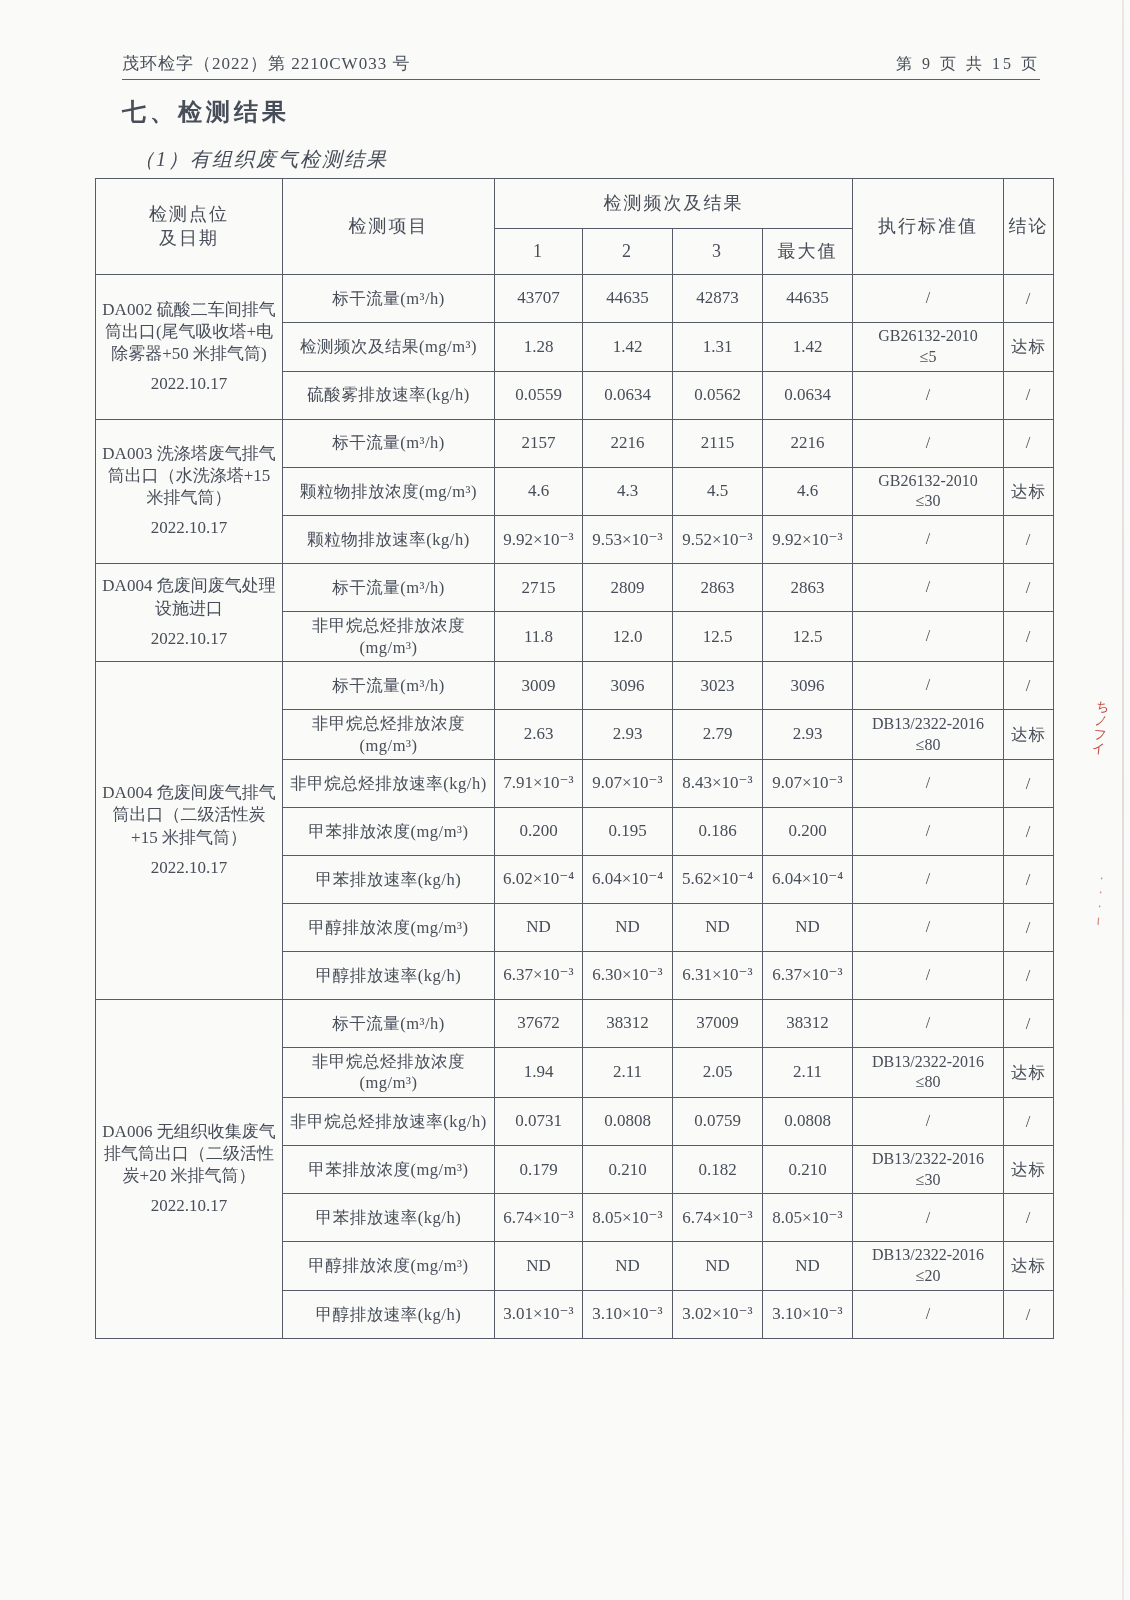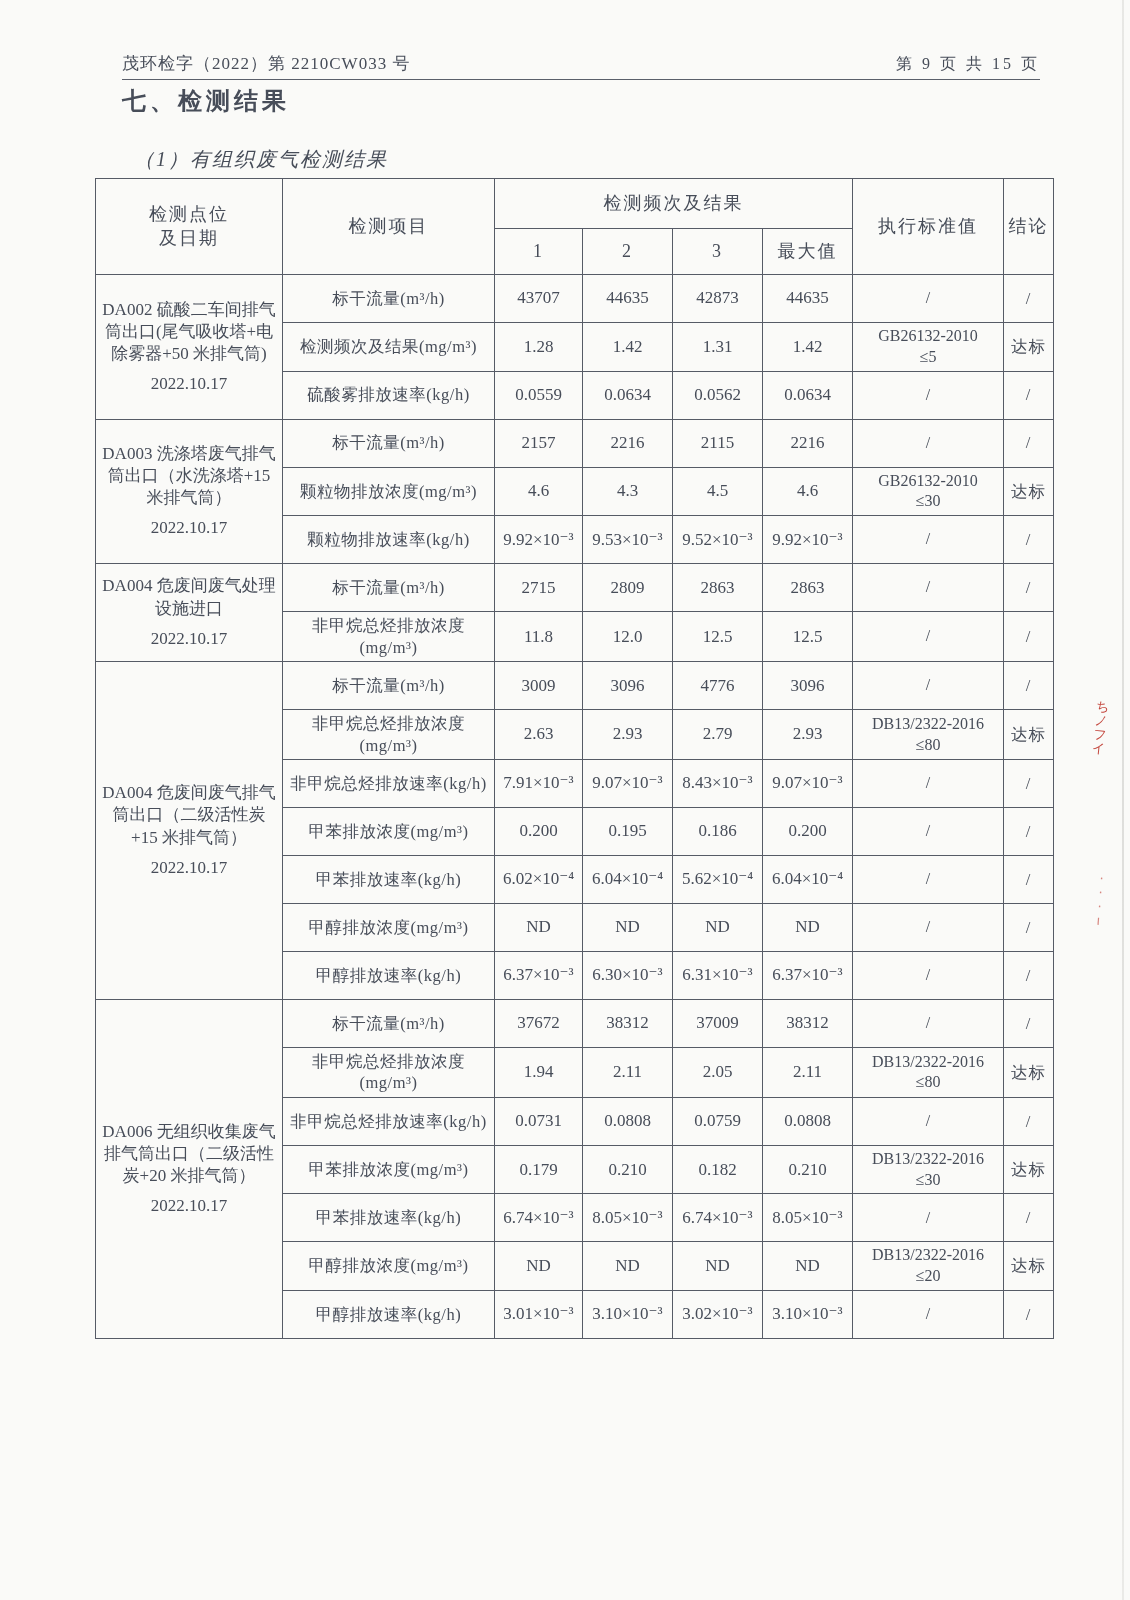--- a/index.html
+++ b/index.html
@@ -32,21 +32,21 @@
     position:absolute;top:52px;left:122px;width:918px;
     display:flex;justify-content:space-between;align-items:flex-end;
     border-bottom:1.5px solid #5a5f6a;
     padding-bottom:4px;
     gap:28px;
   }
   .doc-number{font-size:17px;letter-spacing:1px;}
   .page-info{font-size:16px;letter-spacing:3px;}
 
   .section-title{
-    position:absolute;top:85px;left:122px;
+    position:absolute;top:96px;left:122px;
     font-size:24px;font-weight:700;letter-spacing:4px;
   }
   .subsection-title{
     position:absolute;top:146px;left:134px;
     font-size:20px;letter-spacing:2px;font-style:italic;
   }
 
   table.results{
     position:absolute;top:178px;left:95px;
     width:958px;
@@ -210,21 +210,21 @@
         <td class="con">/</td>
       </tr>
       <tr>
         <td class="loc" rowspan="7">
           <div class="loc-name">DA004 危废间废气排气筒出口（二级活性炭+15 米排气筒）</div>
           <div class="loc-date">2022.10.17</div>
         </td>
         <td class="item">标干流量(m³/h)</td>
         <td class="val">3009</td>
         <td class="val">3096</td>
-        <td class="val">4776</td>
+        <td class="val">3023</td>
         <td class="val">3096</td>
         <td class="std">/</td>
         <td class="con">/</td>
       </tr>
       <tr>
         <td class="item">非甲烷总烃排放浓度
 (mg/m³)</td>
         <td class="val">2.63</td>
         <td class="val">2.93</td>
         <td class="val">2.79</td>

